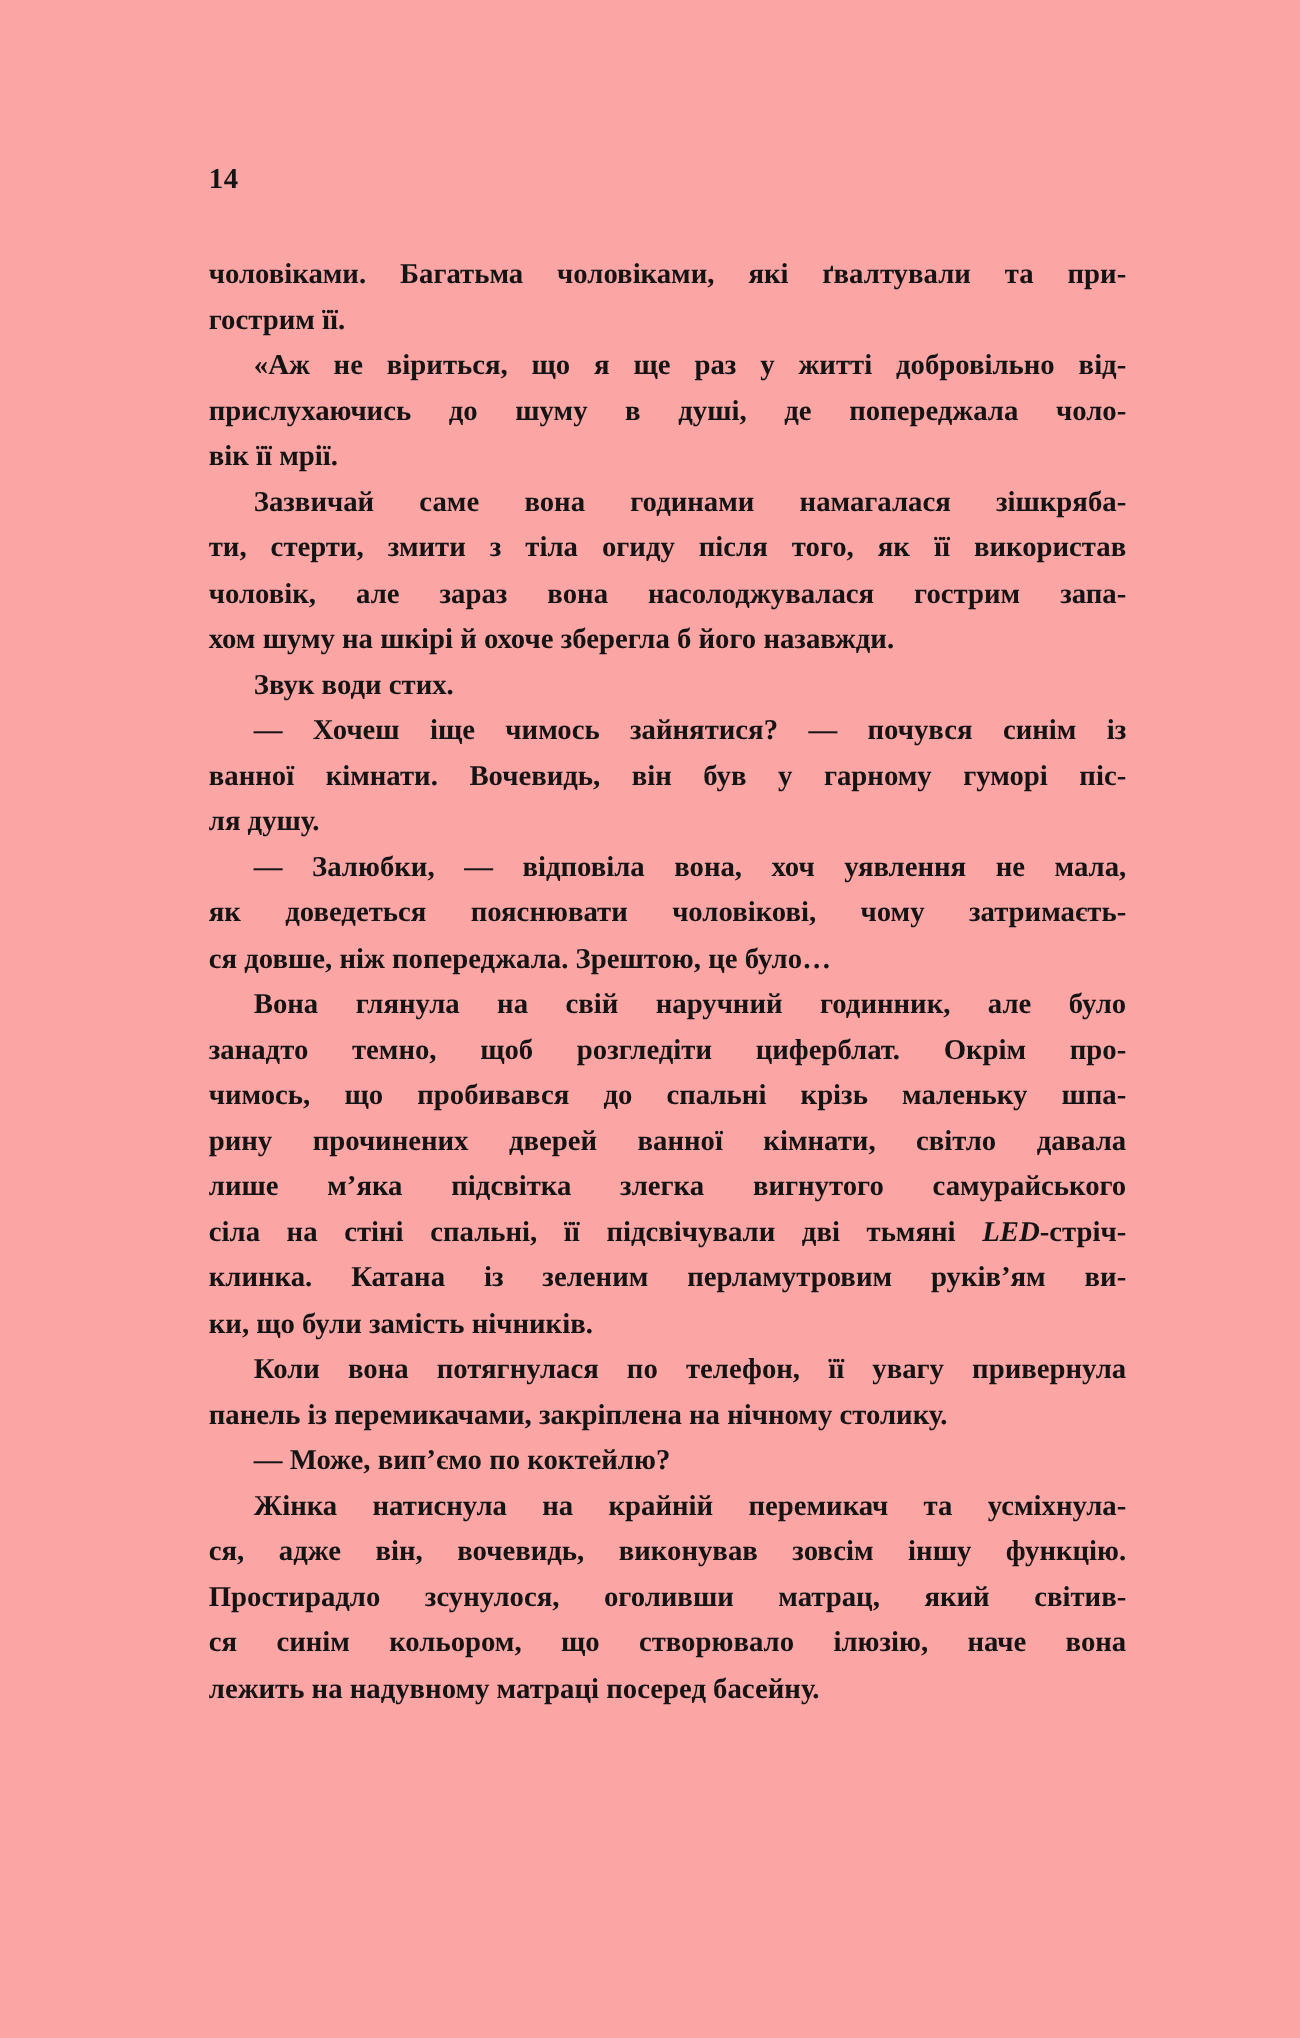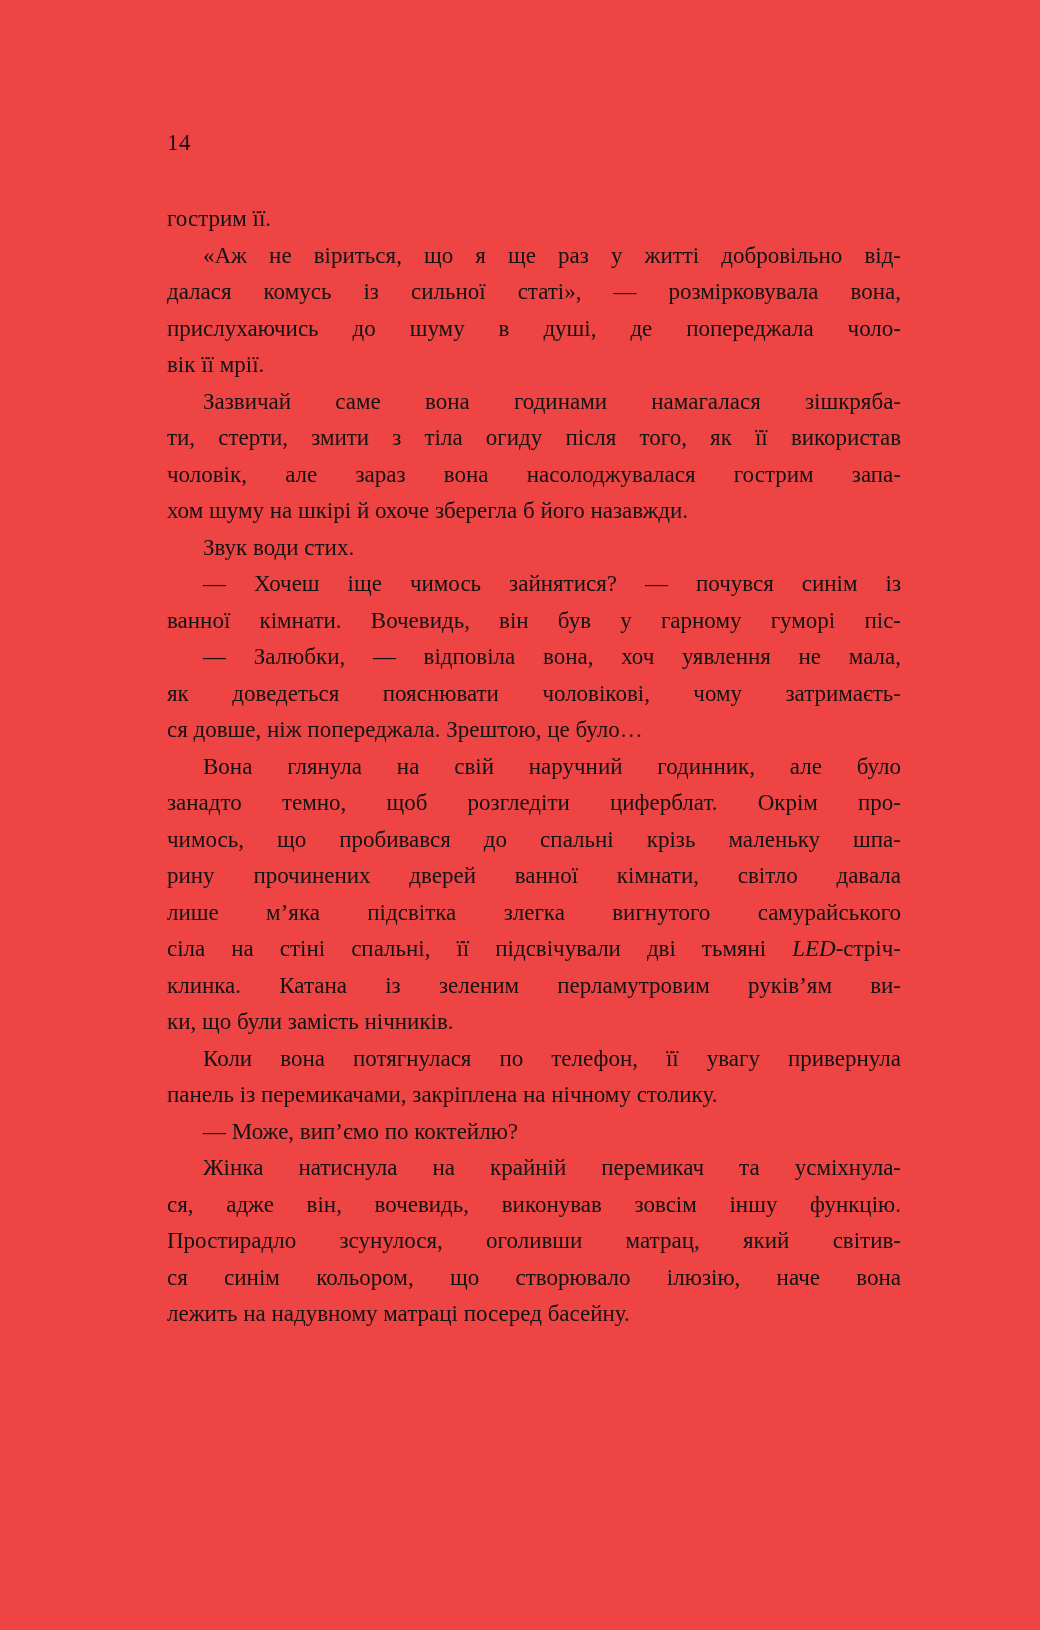--- a/index.html
+++ b/index.html
@@ -11,22 +11,23 @@
     width: 1040px;
     height: 1630px;
     position: relative;
     font-family: "Liberation Serif", "DejaVu Serif", serif;
     color: #141414;
     -webkit-font-smoothing: antialiased;
   }
   .page {
     position: absolute;
     inset: 0;
-    background: #ef4444;
+    background: #fca5a5;
     overflow: hidden;
+    font-weight: bold;
   }
   .page-number {
     position: absolute;
     left: 167px;
     top: 130px;
     font-size: 23px;
     letter-spacing: 0.5px;
     color: #141414;
   }
   .text-column {
@@ -59,40 +60,41 @@
     font-style: italic;
   }
 </style>
 </head>
 <body>
 
 <div class="page">
   <div class="page-number">14</div>
   <div class="text-column">
       <div class="paragraph">
+        <div class="line"><span>чоловіками. Багатьма чоловіками, які ґвалтували та при-</span></div>
         <div class="line last"><span>гострим її.</span></div>
       </div>
       <div class="paragraph">
         <div class="line indent"><span>«Аж не віриться, що я ще раз у житті добровільно від-</span></div>
-        <div class="line"><span>далася комусь із сильної статі», — розмірковувала вона,</span></div>
         <div class="line"><span>прислухаючись до шуму в душі, де попереджала чоло-</span></div>
         <div class="line last"><span>вік її мрії.</span></div>
       </div>
       <div class="paragraph">
         <div class="line indent"><span>Зазвичай саме вона годинами намагалася зішкряба-</span></div>
         <div class="line"><span>ти, стерти, змити з тіла огиду після того, як її використав</span></div>
         <div class="line"><span>чоловік, але зараз вона насолоджувалася гострим запа-</span></div>
         <div class="line last"><span>хом шуму на шкірі й охоче зберегла б його назавжди.</span></div>
       </div>
       <div class="paragraph">
         <div class="line last indent"><span>Звук води стих.</span></div>
       </div>
       <div class="paragraph">
         <div class="line indent"><span>— Хочеш іще чимось зайнятися? — почувся синім із</span></div>
         <div class="line"><span>ванної кімнати. Вочевидь, він був у гарному гуморі піс-</span></div>
+        <div class="line last"><span>ля душу.</span></div>
       </div>
       <div class="paragraph">
         <div class="line indent"><span>— Залюбки, — відповіла вона, хоч уявлення не мала,</span></div>
         <div class="line"><span>як доведеться пояснювати чоловікові, чому затримаєть-</span></div>
         <div class="line last"><span>ся довше, ніж попереджала. Зрештою, це було…</span></div>
       </div>
       <div class="paragraph">
         <div class="line indent"><span>Вона глянула на свій наручний годинник, але було</span></div>
         <div class="line"><span>занадто темно, щоб розгледіти циферблат. Окрім про-</span></div>
         <div class="line"><span>чимось, що пробивався до спальні крізь маленьку шпа-</span></div>

